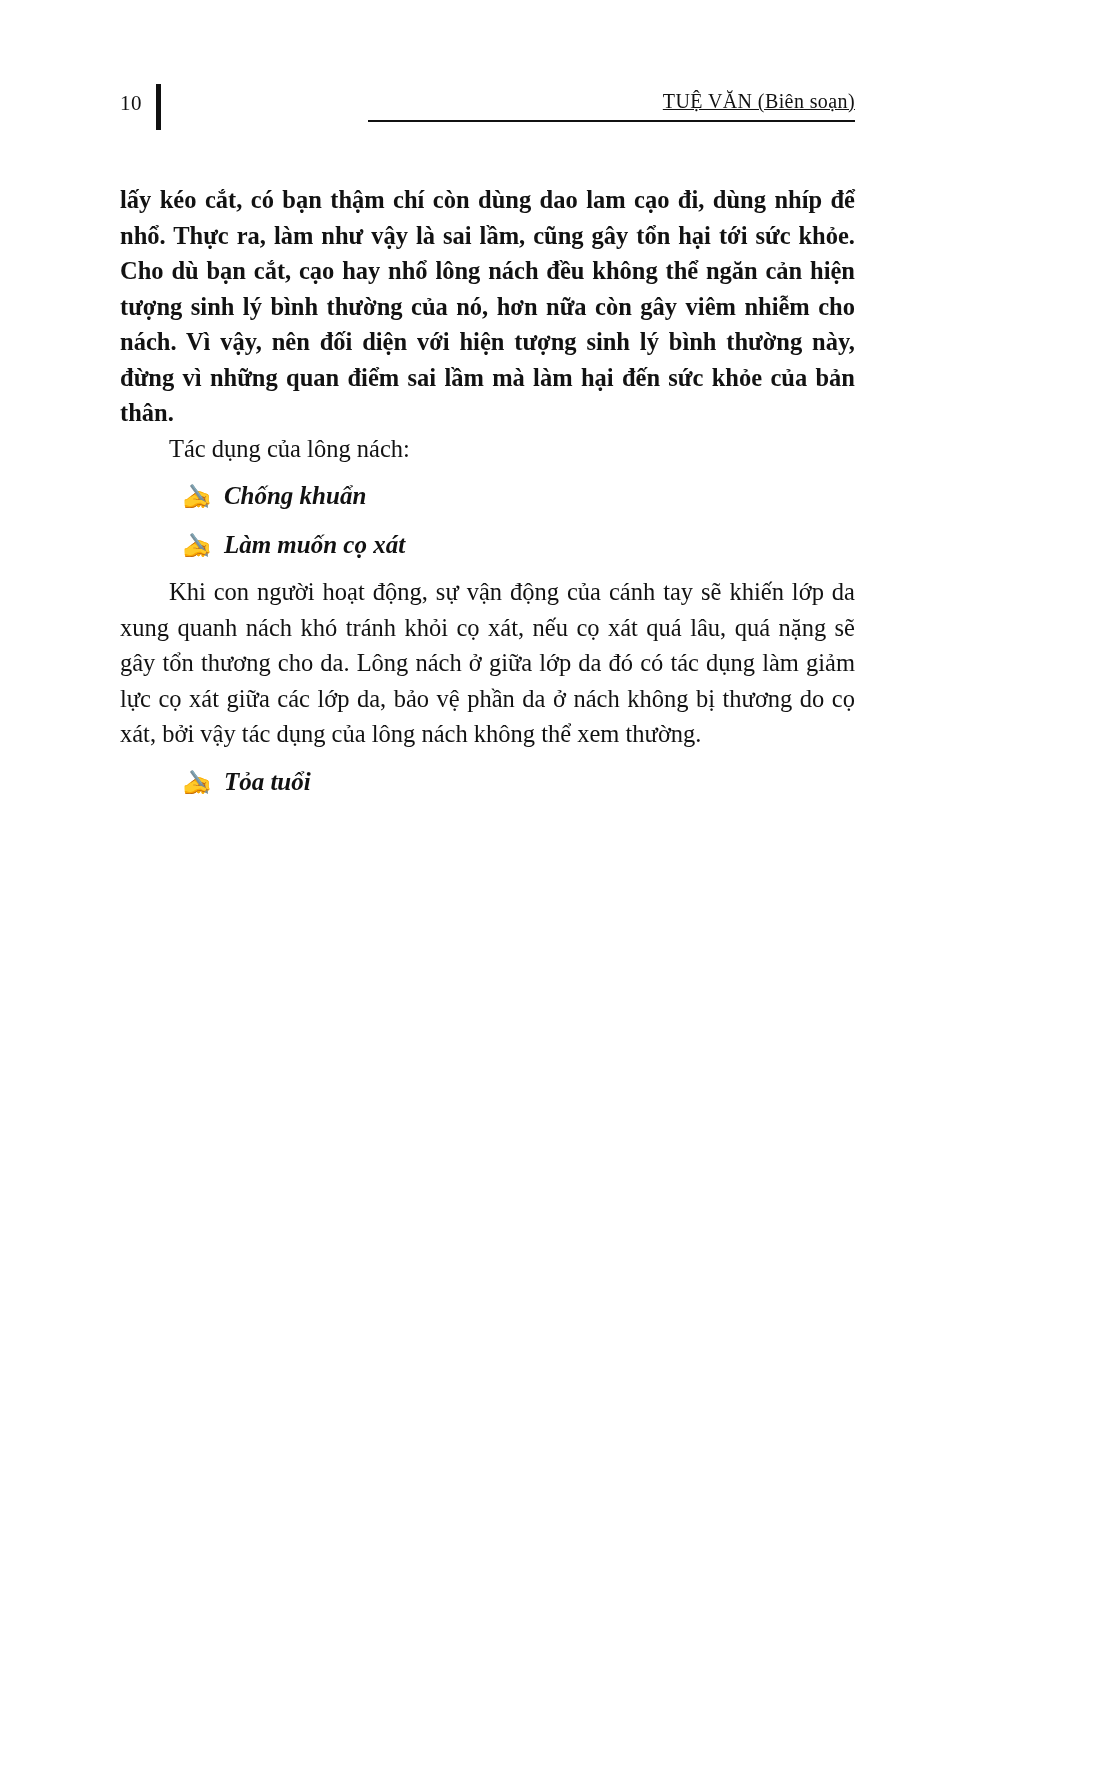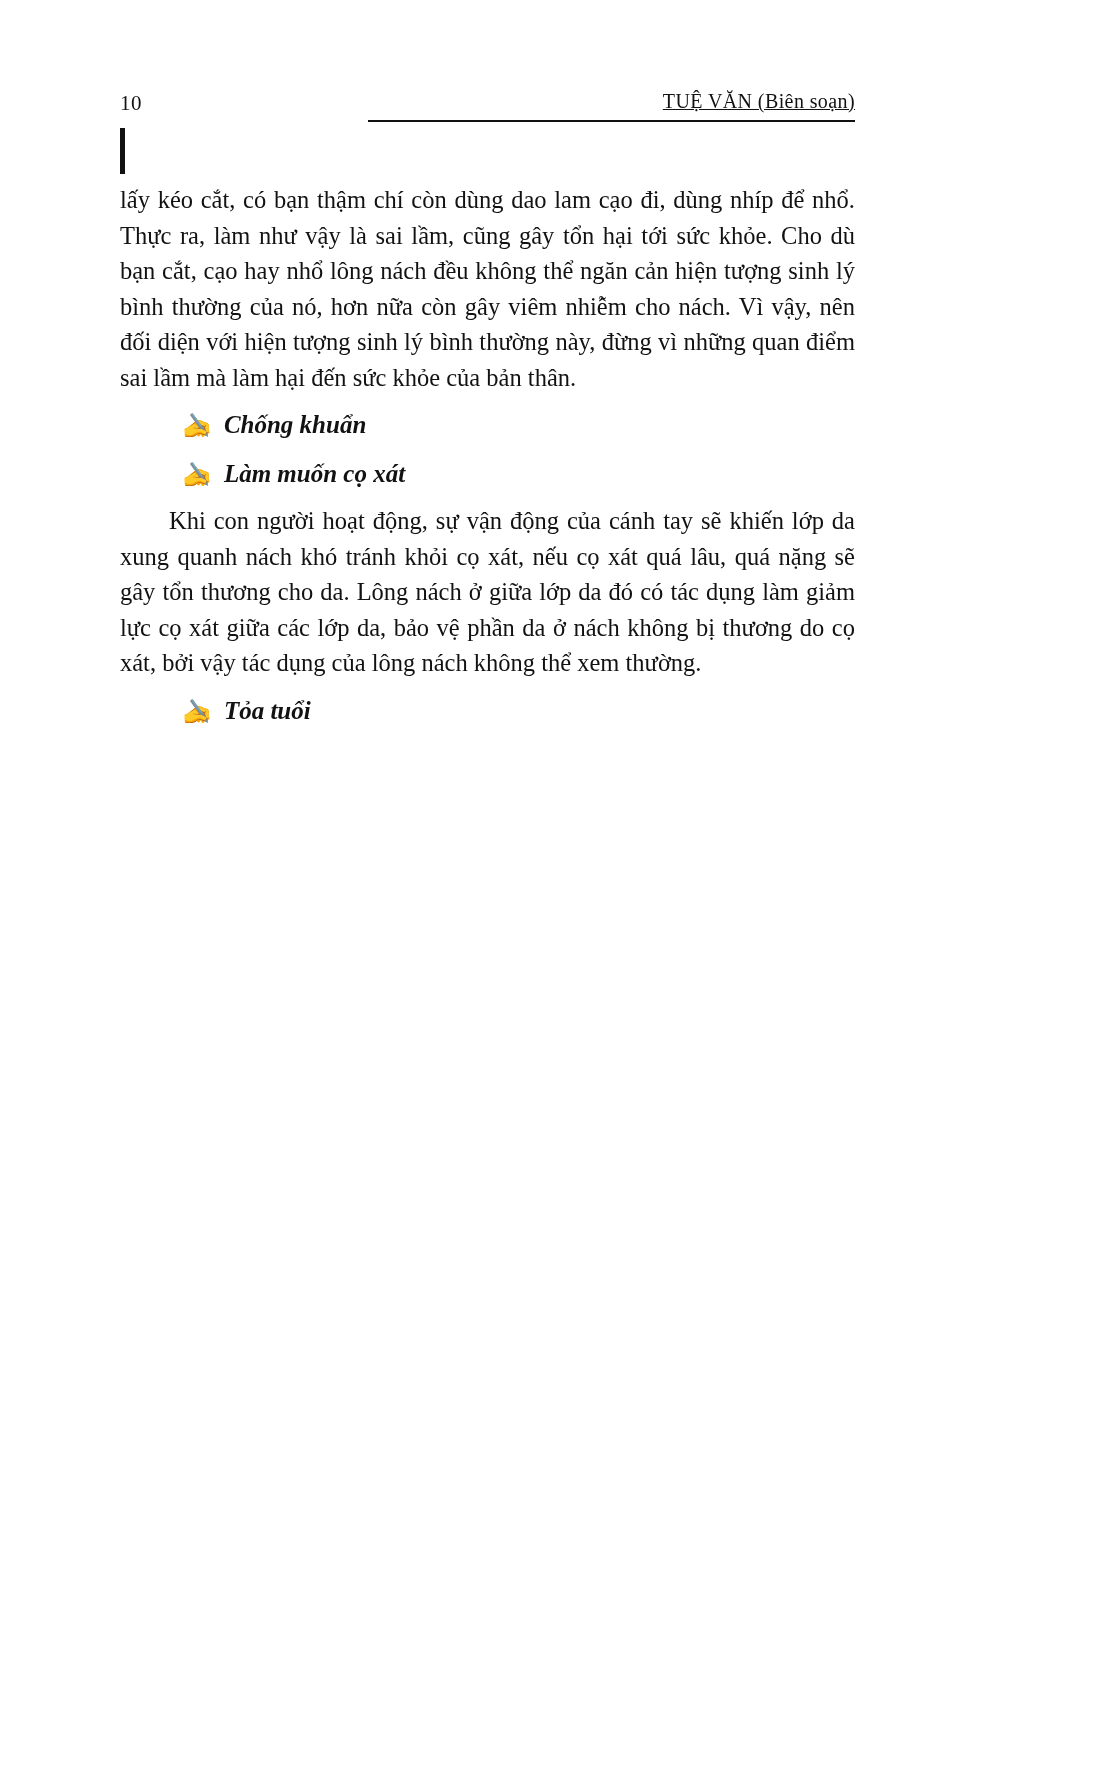--- a/index.html
+++ b/index.html
@@ -29,21 +29,20 @@
     display: flex;
     justify-content: space-between;
     align-items: flex-start;
     height: 52px;
   }
 
   .header-left {
     display: flex;
     align-items: stretch;
     gap: 14px;
-    flex-direction: column;
   }
 
   .page-number {
     font-size: 21px;
     line-height: 30px;
     letter-spacing: 0.5px;
   }
 
   .vbar {
     display: inline-block;
@@ -79,20 +78,21 @@
     line-height: 35.5px;
     text-align: justify;
   }
 
   p.body-par {
     text-indent: 49px;
   }
 
   p.body-par.no-indent {
     text-indent: 0;
+    font-weight: bold;
   }
 
   .bullet-heading {
     font-size: 25px;
     font-weight: bold;
     font-style: italic;
     text-align: left;
     margin: 12px 0 11px 62px;
     display: flex;
     align-items: baseline;
@@ -122,20 +122,21 @@
     <div class="header-right">
       <span class="running-title">TUỆ VĂN (Biên soạn)</span>
       <div class="hrule"></div>
     </div>
   </header>
 
   <main class="page-body">
 
     <p class="body-par no-indent">lấy kéo cắt, có bạn thậm chí còn dùng dao lam cạo đi, dùng nhíp để nhổ. Thực ra, làm như vậy là sai lầm, cũng gây tổn hại tới sức khỏe. Cho dù bạn cắt, cạo hay nhổ lông nách đều không thể ngăn cản hiện tượng sinh lý bình thường của nó, hơn nữa còn gây viêm nhiễm cho nách. Vì vậy, nên đối diện với hiện tượng sinh lý bình thường này, đừng vì những quan điểm sai lầm mà làm hại đến sức khỏe của bản thân.</p>
 
+    <p class="body-par">Tác dụng của lông nách:</p>
 
     <h3 class="bullet-heading">
       <span class="pen-icon">✍</span>
       <span>Chống khuẩn</span>
     </h3>
 
 
     <h3 class="bullet-heading">
       <span class="pen-icon">✍</span>
       <span>Làm muốn cọ xát</span>

